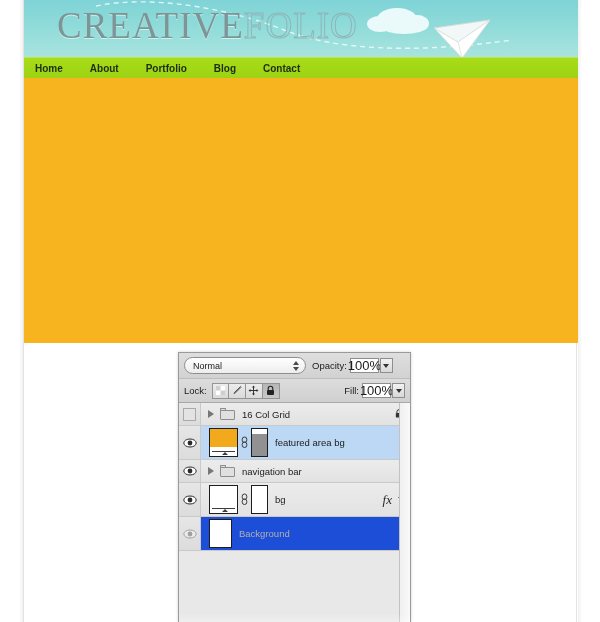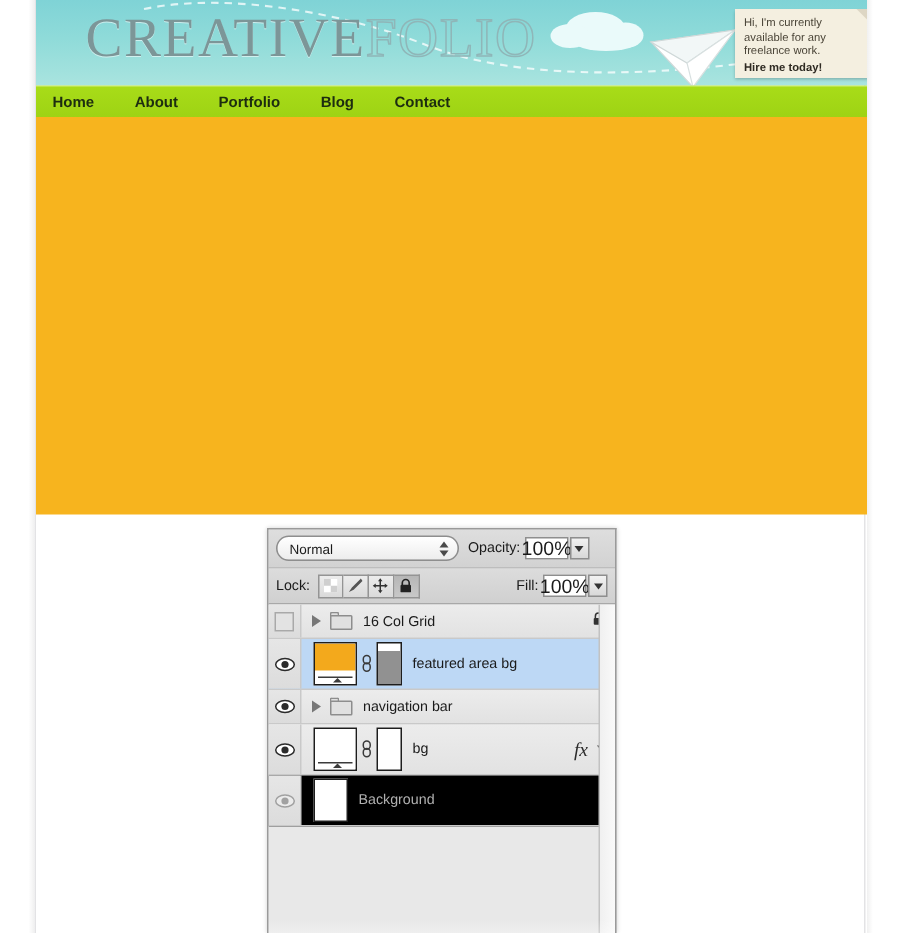--- a/index.html
+++ b/index.html
@@ -158,21 +158,21 @@
     position:relative; width:233px; height:244px; background:#e8e8e8;
     overflow:hidden;
   }
   .layer-row {
     position:relative; height:23px; display:flex; align-items:center;
     border-bottom:1px solid #c9c9c9;
     background:linear-gradient(to bottom,#ececec,#e2e2e2);
   }
   .layer-row.tall { height:34px; }
   .layer-row.selected { background:#bdd8f5; }
-  .layer-row.dim { background:#000000; }
+  .layer-row.dim { background:#1d4ed8; }
 
   .eye-cell {
     width:22px; height:100%; display:flex; align-items:center; justify-content:center;
     border-right:1px solid #c9c9c9;
     background:linear-gradient(to bottom,#e6e6e6,#dcdcdc);
   }
   .eye-cell.blank { background:linear-gradient(to bottom,#e6e6e6,#dcdcdc); }
   .eye-box { width:13px;height:13px;border:1px solid #a9a9a9;background:#e3e3e3; }
 
   .disclosure {
@@ -252,26 +252,20 @@
       <div class="logo-wrap">
         <span class="logo-creative">CREATIVE</span><span class="logo-folio">FOLIO</span>
       </div>
 
       <svg class="plane" viewBox="0 0 62 48">
         <polygon points="2,14 58,6 30,44" fill="#ffffff" stroke="#cfd8d8" stroke-width="0.8"></polygon>
         <polygon points="2,14 58,6 26,28" fill="#f2f7f7" stroke="#cfd8d8" stroke-width="0.8"></polygon>
         <polygon points="26,28 58,6 30,44" fill="#ffffff" stroke="#d8e0e0" stroke-width="0.8"></polygon>
       </svg>
 
-      <div class="sticky-note">
-        <span>Hi, I'm currently</span><br>
-        <span>available for any</span><br>
-        <span>freelance work.</span>
-        <span class="sticky-cta">Hire me today!</span>
-      </div>
     </div>
 
     <div class="nav-bar">
       <div class="nav-item">Home</div>
       <div class="nav-item">About</div>
       <div class="nav-item">Portfolio</div>
       <div class="nav-item">Blog</div>
       <div class="nav-item">Contact</div>
     </div>
 

